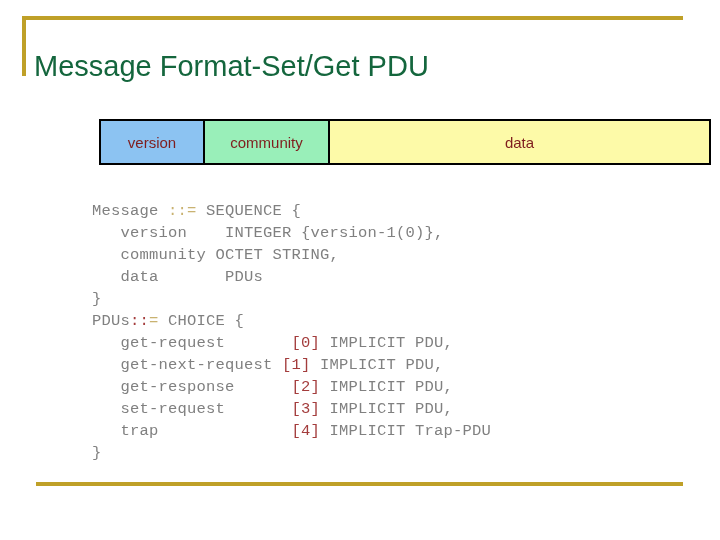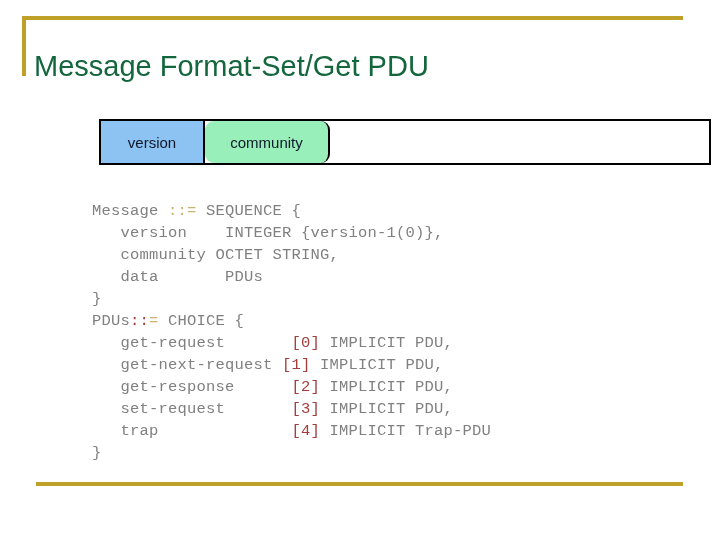--- a/index.html
+++ b/index.html
@@ -61,34 +61,33 @@
     display: flex;
     border: 2px solid #000000;
     box-sizing: border-box;
     background: #ffffff;
   }
   .pdu-cell {
     display: flex;
     align-items: center;
     justify-content: center;
     font-size: 15px;
-    color: #0f172a;
+    color: #7f1d1d;
     box-sizing: border-box;
     height: 100%;
   }
   #cell-version {
     width: 104px;
     background: #8cc3f2;
     border-right: 2px solid #000000;
   }
   #cell-community {
     width: 125px;
     background: #99efb9;
     border-right: 2px solid #000000;
-    border-radius: 9px;
   }
   #cell-data {
     flex: 1 1 auto;
     background: #fdfaa8;
   }
 
   
   #asn-code {
     position: absolute;
     left: 92px;
@@ -124,20 +123,23 @@
   <div id="page-title">Message Format-Set/Get PDU</div>
 </div>
 
 <div id="pdu-table">
   <div class="pdu-cell" id="cell-version">
     <span>version</span>
   </div>
   <div class="pdu-cell" id="cell-community">
     <span>community</span>
   </div>
+  <div class="pdu-cell" id="cell-data">
+    <span>data</span>
+  </div>
 </div>
 
 <div id="asn-code"><span>Message </span><span class="tok-assign-gold">::=</span><span> SEQUENCE {</span>
 <span>   version    INTEGER {version-1(0)},</span>
 <span>   community OCTET STRING,</span>
 <span>   data       PDUs</span>
 <span>}</span>
 <span>PDUs</span><span class="tok-colon-red">::</span><span class="tok-eq-gold">=</span><span> CHOICE {</span>
 <span>   get-request       </span><span class="tok-tag">[0]</span><span> IMPLICIT PDU,</span>
 <span>   get-next-request </span><span class="tok-tag">[1]</span><span> IMPLICIT PDU,</span>

